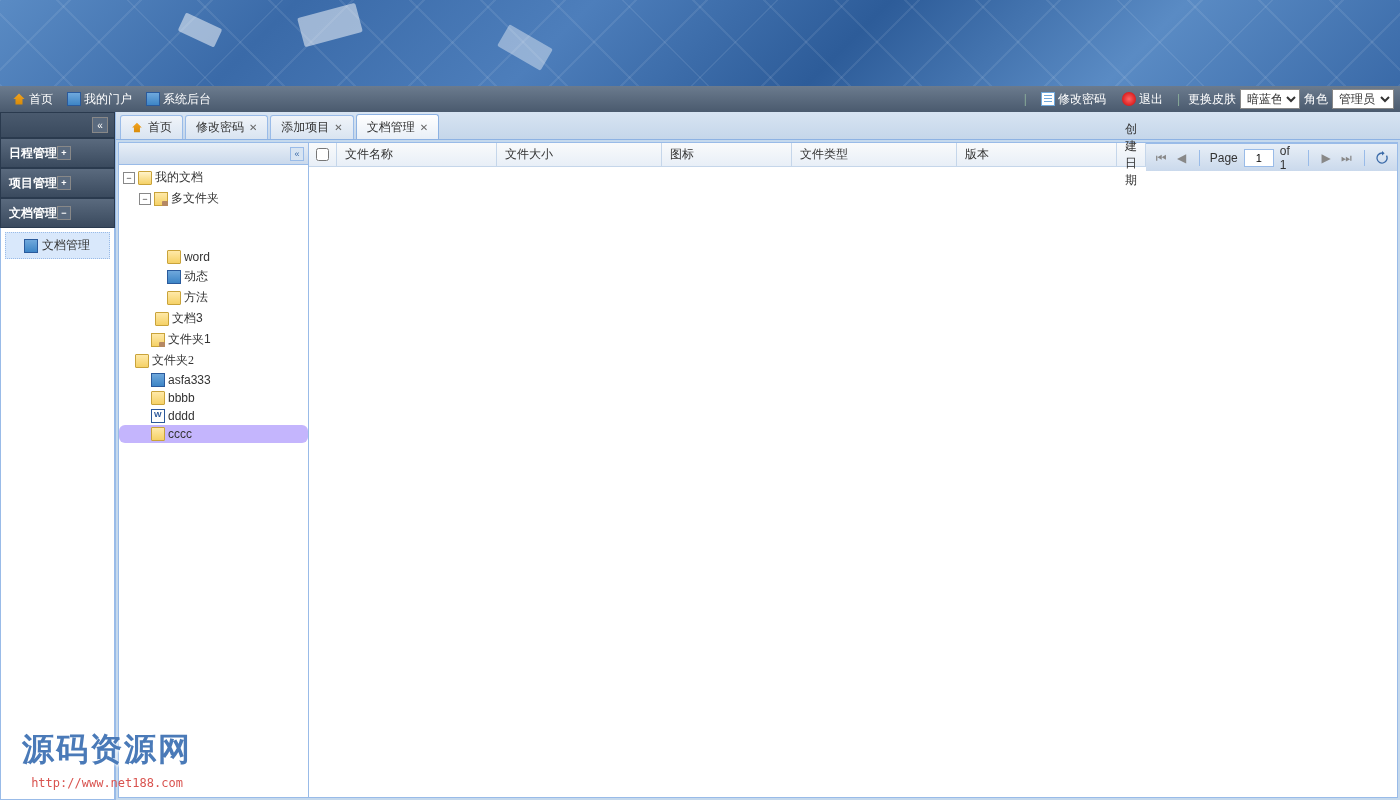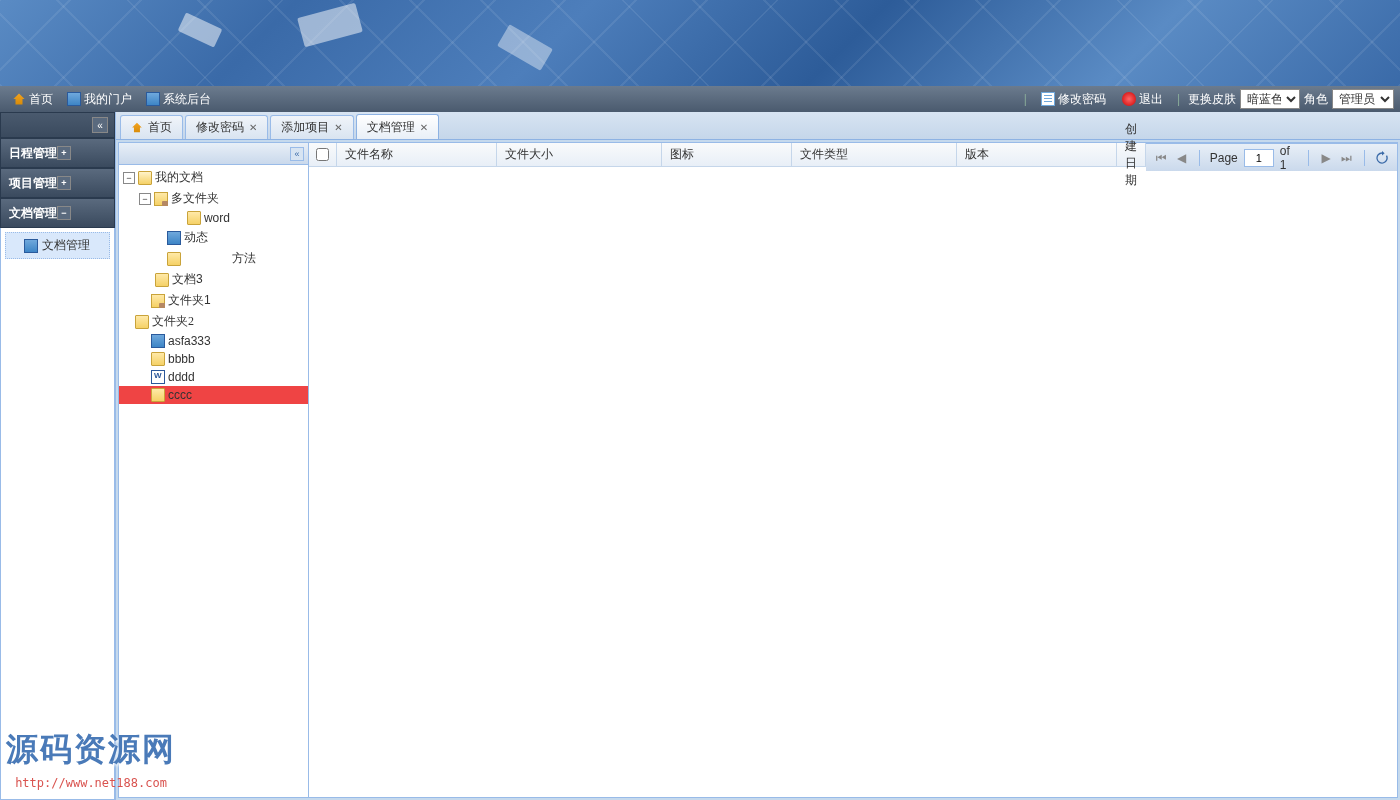--- a/index.html
+++ b/index.html
@@ -35,21 +35,21 @@
 .tab-close { font-size: 10px; color: #666; cursor: pointer; }
 .tab-icon { width: 12px; height: 12px; }
 .home-icon { background: linear-gradient(#f5a623, #d48806); clip-path: polygon(50% 10%, 90% 50%, 75% 50%, 75% 90%, 25% 90%, 25% 50%, 10% 50%); }
 
 .content-area { flex: 1; display: flex; margin: 2px; border: 1px solid #99bbe8; background: #fff; }
 .tree-panel { width: 190px; border-right: 1px solid #99bbe8; display: flex; flex-direction: column; }
 .tree-header { height: 22px; background: linear-gradient(#e8eff7, #cad9ec); border-bottom: 1px solid #99bbe8; display: flex; justify-content: flex-end; align-items: center; padding-right: 4px; }
 .tree-collapse { width: 14px; height: 14px; background: #d7e4f2; border: 1px solid #99bbe8; display: flex; align-items: center; justify-content: center; cursor: pointer; font-size: 9px; color: #3a6aa8; }
 .tree-body { flex: 1; overflow: auto; padding: 2px 0; }
 .tree-node { display: flex; align-items: center; padding: 2px 0; cursor: pointer; white-space: nowrap; }
-.tree-node.selected { background: #ef4444; }
+.tree-node.selected { background: #c4b5fd; border-radius: 6px; }
 .tree-toggle { width: 12px; height: 12px; border: 1px solid #888; background: #fff; display: inline-flex; align-items: center; justify-content: center; font-size: 9px; margin-right: 3px; cursor: pointer; }
 .tree-icon { width: 14px; height: 14px; display: inline-block; margin-right: 3px; }
 .folder-icon { background: linear-gradient(#ffe9a8, #f5d166); border: 1px solid #c9a33a; border-radius: 1px; }
 .folder-open-icon { background: linear-gradient(#fff3c9, #f5d166); border: 1px solid #c9a33a; border-radius: 1px; }
 .locked-folder-icon { background: linear-gradient(#ffe9a8, #f5d166); border: 1px solid #c9a33a; position: relative; }
 .locked-folder-icon::after { content: ""; position: absolute; width: 6px; height: 5px; background: #b58863; right: -1px; bottom: -1px; border-radius: 1px; }
 .doc-icon { background: #fff; border: 1px solid #6fa8dc; position: relative; }
 .doc-icon::after { content: ""; position: absolute; inset: 2px; background: repeating-linear-gradient(#6fa8dc 0 1px, transparent 1px 3px); }
 .blue-icon { background: linear-gradient(#6fa8dc, #3d85c6); border: 1px solid #2a5a9c; }
 .word-icon { background: #fff; border: 1px solid #2b579a; position: relative; }
@@ -61,21 +61,21 @@
 .grid-col { border-right: 1px solid #c5d6ea; padding: 4px 8px; display: flex; align-items: center; }
 .grid-col-check { width: 28px; justify-content: center; }
 .grid-body { flex: 1; background: #fff; }
 .grid-footer { height: 28px; background: linear-gradient(#e8eff7, #cad9ec); border-top: 1px solid #99bbe8; display: flex; align-items: center; padding: 0 8px; gap: 6px; }
 .pg-btn { width: 16px; height: 16px; display: flex; align-items: center; justify-content: center; color: #888; cursor: pointer; }
 .pg-btn.enabled { color: #3a6aa8; }
 .pg-input { width: 30px; height: 18px; text-align: center; border: 1px solid #99bbe8; font-size: 11px; }
 .pg-sep { width: 1px; height: 16px; background: #99bbe8; margin: 0 4px; }
 .refresh-icon { width: 14px; height: 14px; color: #3a6aa8; }
 
-.watermark { position: fixed; left: 6px; bottom: 10px; pointer-events: none; }
+.watermark { position: fixed; left: 22px; bottom: 10px; pointer-events: none; }
 .wm-title { font-size: 32px; font-weight: bold; color: #4a7ab8; text-shadow: 2px 2px 3px rgba(255,255,255,0.8); letter-spacing: 2px; }
 .wm-url { font-size: 12px; color: #d9534f; text-align: center; margin-top: 4px; font-family: monospace; }
 </style>
 </head>
 <body>
 
 <div class="banner">
   <div class="banner-shape" style="width:40px;height:20px;top:20px;left:180px;transform:rotate(25deg);"></div>
   <div class="banner-shape" style="width:60px;height:30px;top:10px;left:300px;transform:rotate(-15deg);"></div>
   <div class="banner-shape" style="width:50px;height:25px;top:35px;left:500px;transform:rotate(30deg);background:rgba(255,255,255,0.4);"></div>
@@ -168,29 +168,29 @@
           <div class="tree-node" style="padding-left:4px;">
               <span class="tree-toggle">−</span>
               <span class="tree-icon folder-open-icon"></span>
               <span>我的文档</span>
             </div>
           <div class="tree-node" style="padding-left:20px;">
               <span class="tree-toggle">−</span>
               <span class="tree-icon locked-folder-icon"></span>
               <span>多文件夹</span>
             </div>
-          <div class="tree-node" style="padding-left:68px;">
+          <div class="tree-node" style="padding-left:48px;margin-top:39px;">
               <span class="tree-icon folder-icon"></span>
               <span>word</span>
             </div>
           <div class="tree-node" style="padding-left:48px;">
               <span class="tree-icon blue-icon"></span>
               <span>动态</span>
             </div>
-          <div class="tree-node" style="padding-left:48px;gap:48px;">
+          <div class="tree-node" style="padding-left:48px;">
               <span class="tree-icon folder-icon"></span>
               <span>方法</span>
             </div>
           <div class="tree-node" style="padding-left:36px;">
               <span class="tree-icon folder-icon"></span>
               <span>文档3</span>
             </div>
           <div class="tree-node" style="padding-left:32px;">
               <span class="tree-icon locked-folder-icon"></span>
               <span>文件夹1</span>

